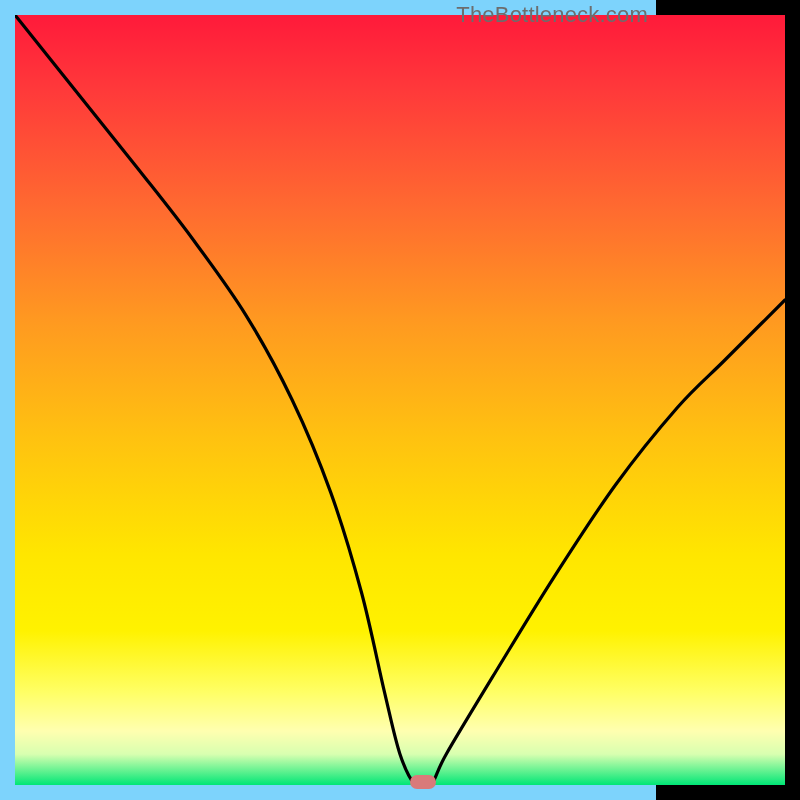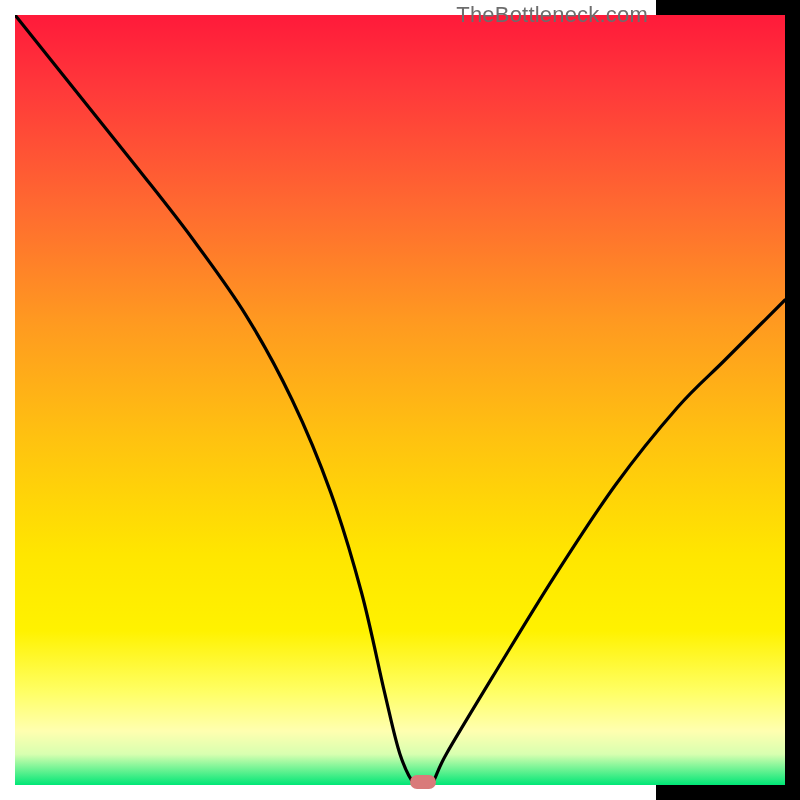--- a/index.html
+++ b/index.html
@@ -8,21 +8,21 @@
     width: 800px;
     height: 800px;
     background: #000;
     overflow: hidden;
     font-family: Arial, Helvetica, sans-serif;
   }
   .container {
     position: relative;
     width: 656px;
     height: 800px;
-    background: #ffffff;
+    background: #7dd3fc;
   }
   .plot-area {
     position: absolute;
     left: 15px;
     top: 15px;
     width: 770px;
     height: 770px;
     background: linear-gradient(to bottom,
       #ff1a3a 0%,
       #ff3a3a 10%,

